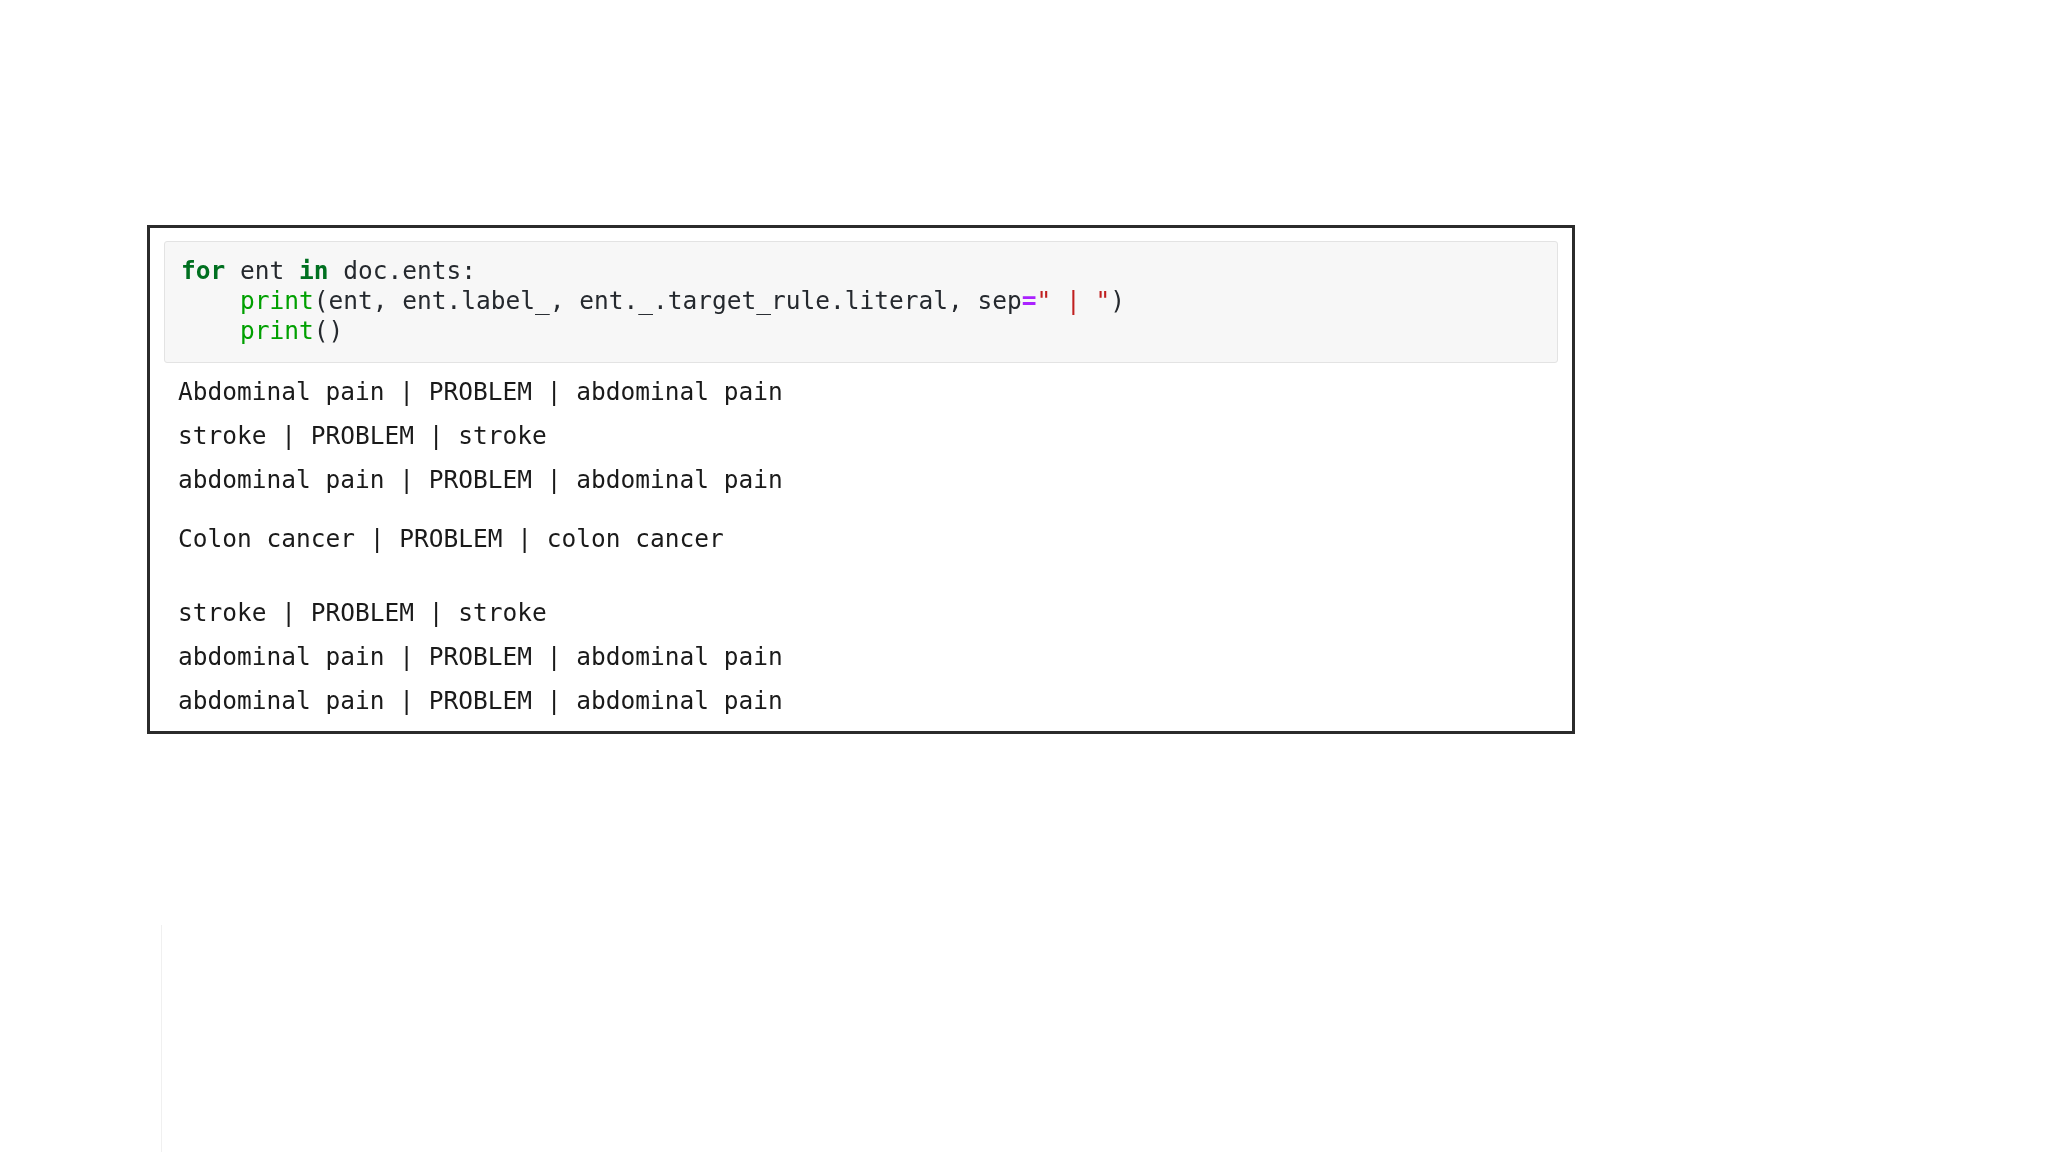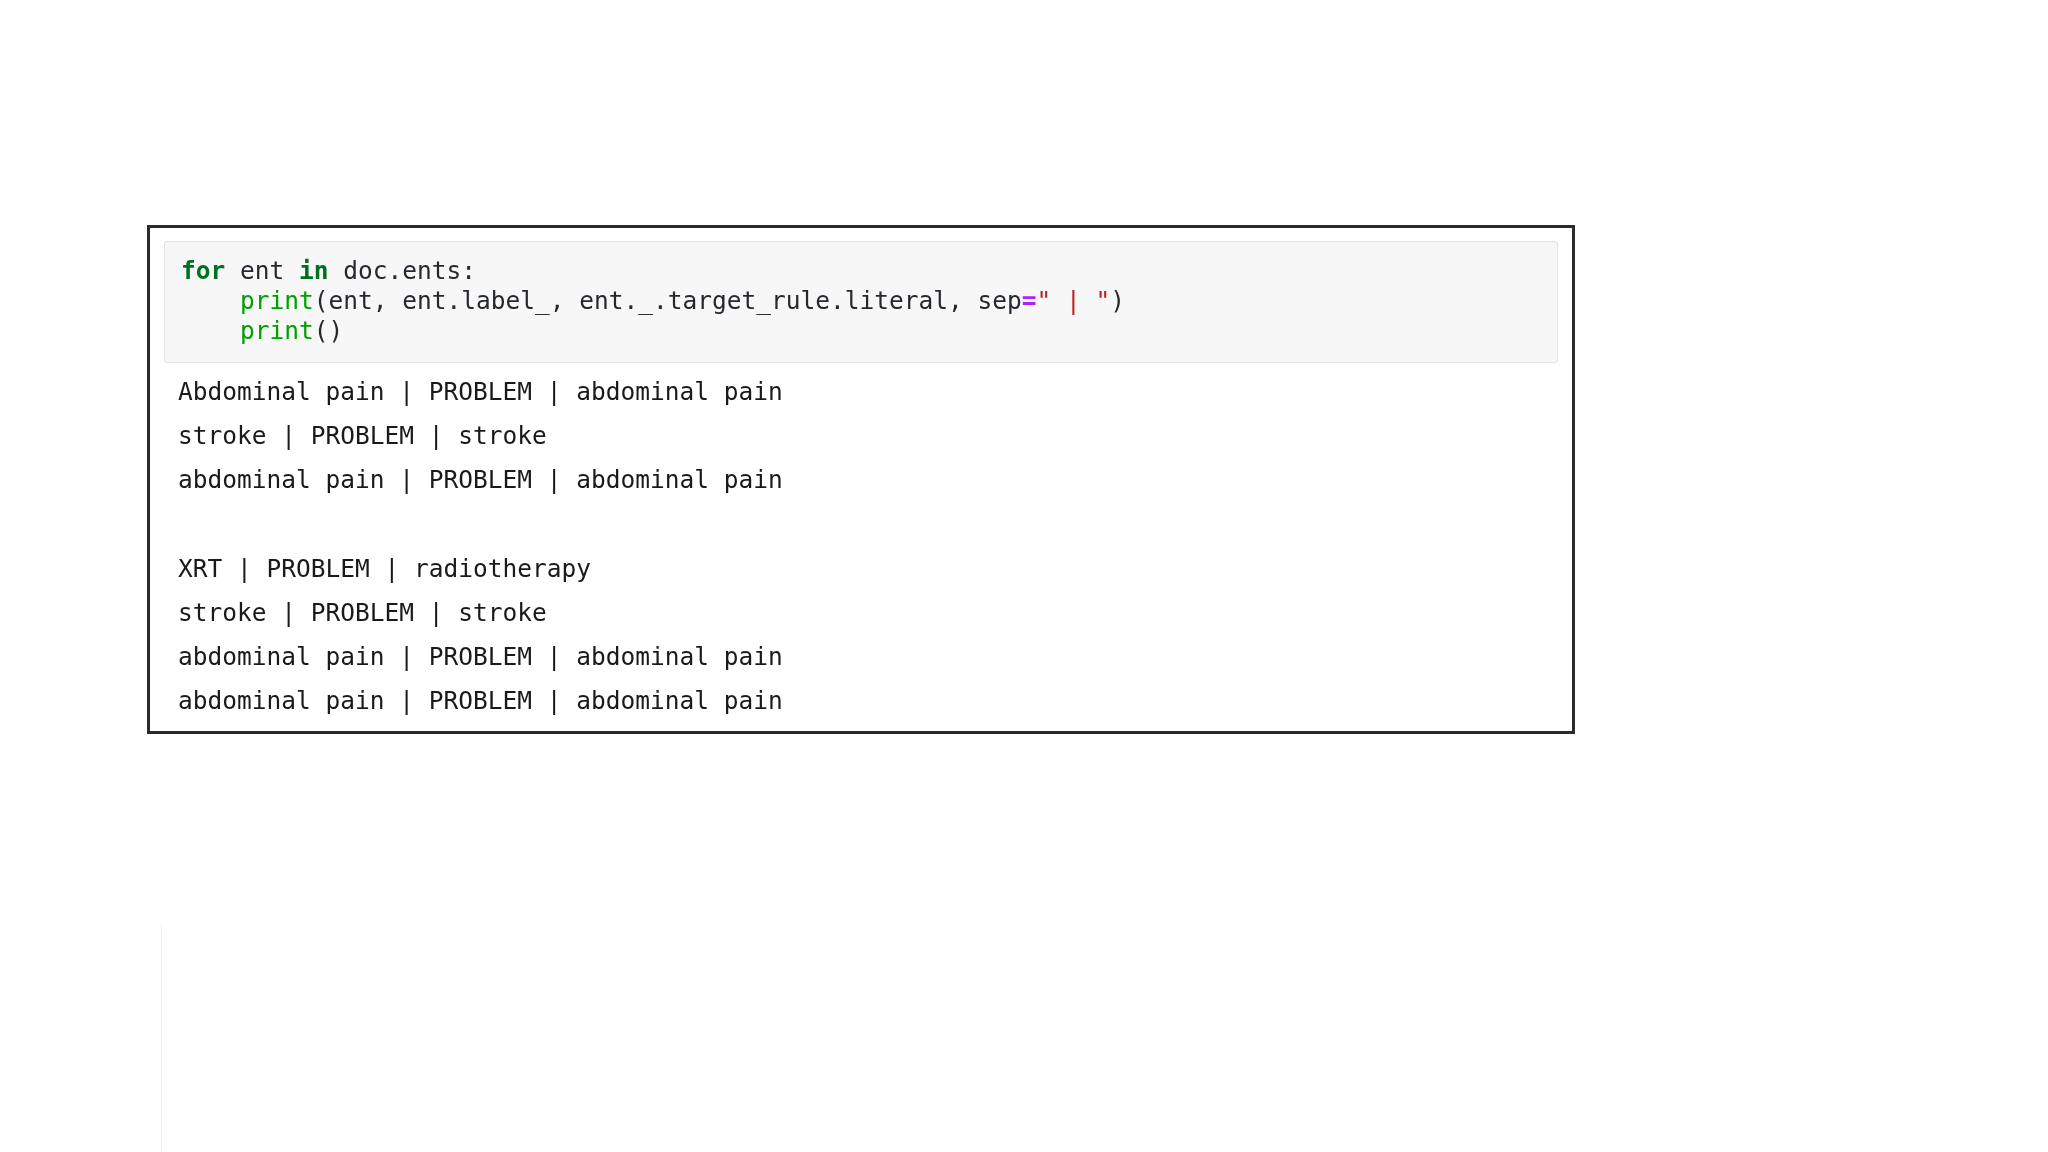--- a/index.html
+++ b/index.html
@@ -90,23 +90,23 @@
   </div>
 
   <div id="output-area">
       <div class="output-line"><span>Abdominal pain</span><span> | </span><span>PROBLEM</span><span> | </span><span>abdominal pain</span></div>
       <div class="output-line output-blank">&nbsp;</div>
       <div class="output-line"><span>stroke</span><span> | </span><span>PROBLEM</span><span> | </span><span>stroke</span></div>
       <div class="output-line output-blank">&nbsp;</div>
       <div class="output-line"><span>abdominal pain</span><span> | </span><span>PROBLEM</span><span> | </span><span>abdominal pain</span></div>
       <div class="output-line output-blank">&nbsp;</div>
       <div class="output-line output-blank">&nbsp;</div>
+      <div class="output-line"><span>Colon cancer</span><span> | </span><span>PROBLEM</span><span> | </span><span>colon cancer</span></div>
       <div class="output-line output-blank">&nbsp;</div>
       <div class="output-line output-blank">&nbsp;</div>
-      <div class="output-line"><span>XRT</span><span> | </span><span>PROBLEM</span><span> | </span><span>radiotherapy</span></div>
       <div class="output-line output-blank">&nbsp;</div>
       <div class="output-line"><span>stroke</span><span> | </span><span>PROBLEM</span><span> | </span><span>stroke</span></div>
       <div class="output-line output-blank">&nbsp;</div>
       <div class="output-line"><span>abdominal pain</span><span> | </span><span>PROBLEM</span><span> | </span><span>abdominal pain</span></div>
       <div class="output-line output-blank">&nbsp;</div>
       <div class="output-line"><span>abdominal pain</span><span> | </span><span>PROBLEM</span><span> | </span><span>abdominal pain</span></div>
     </div>
 
 </div>
 

